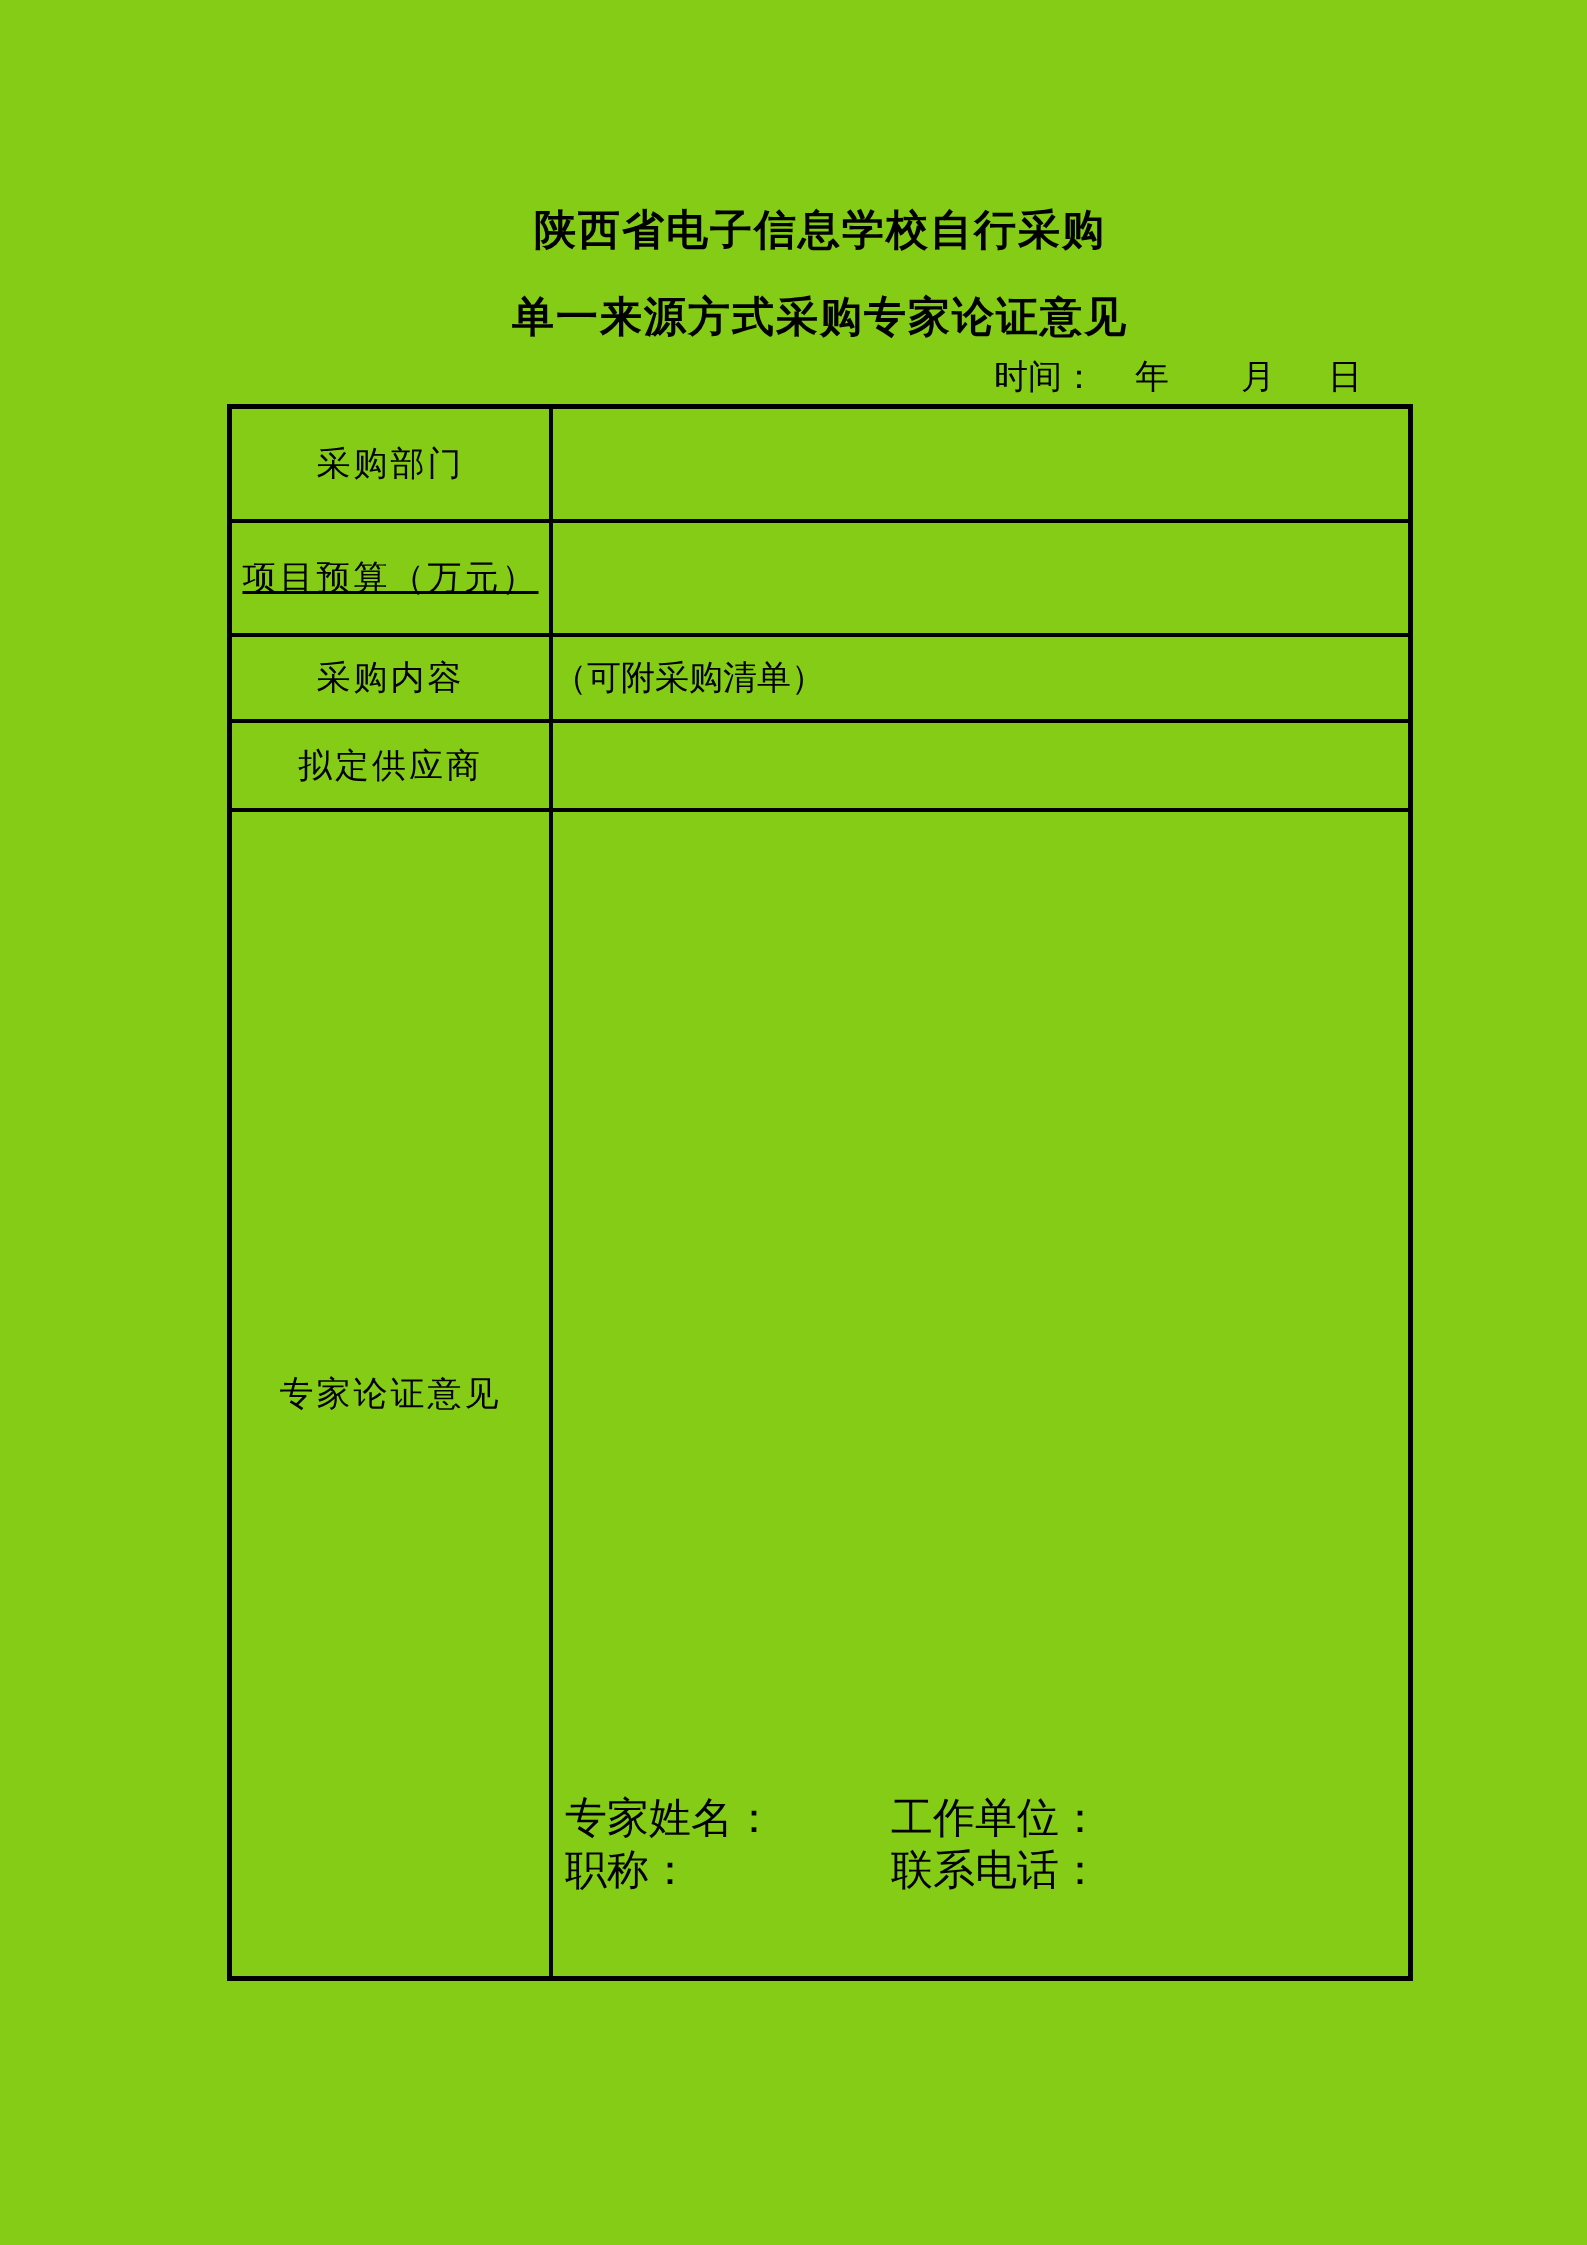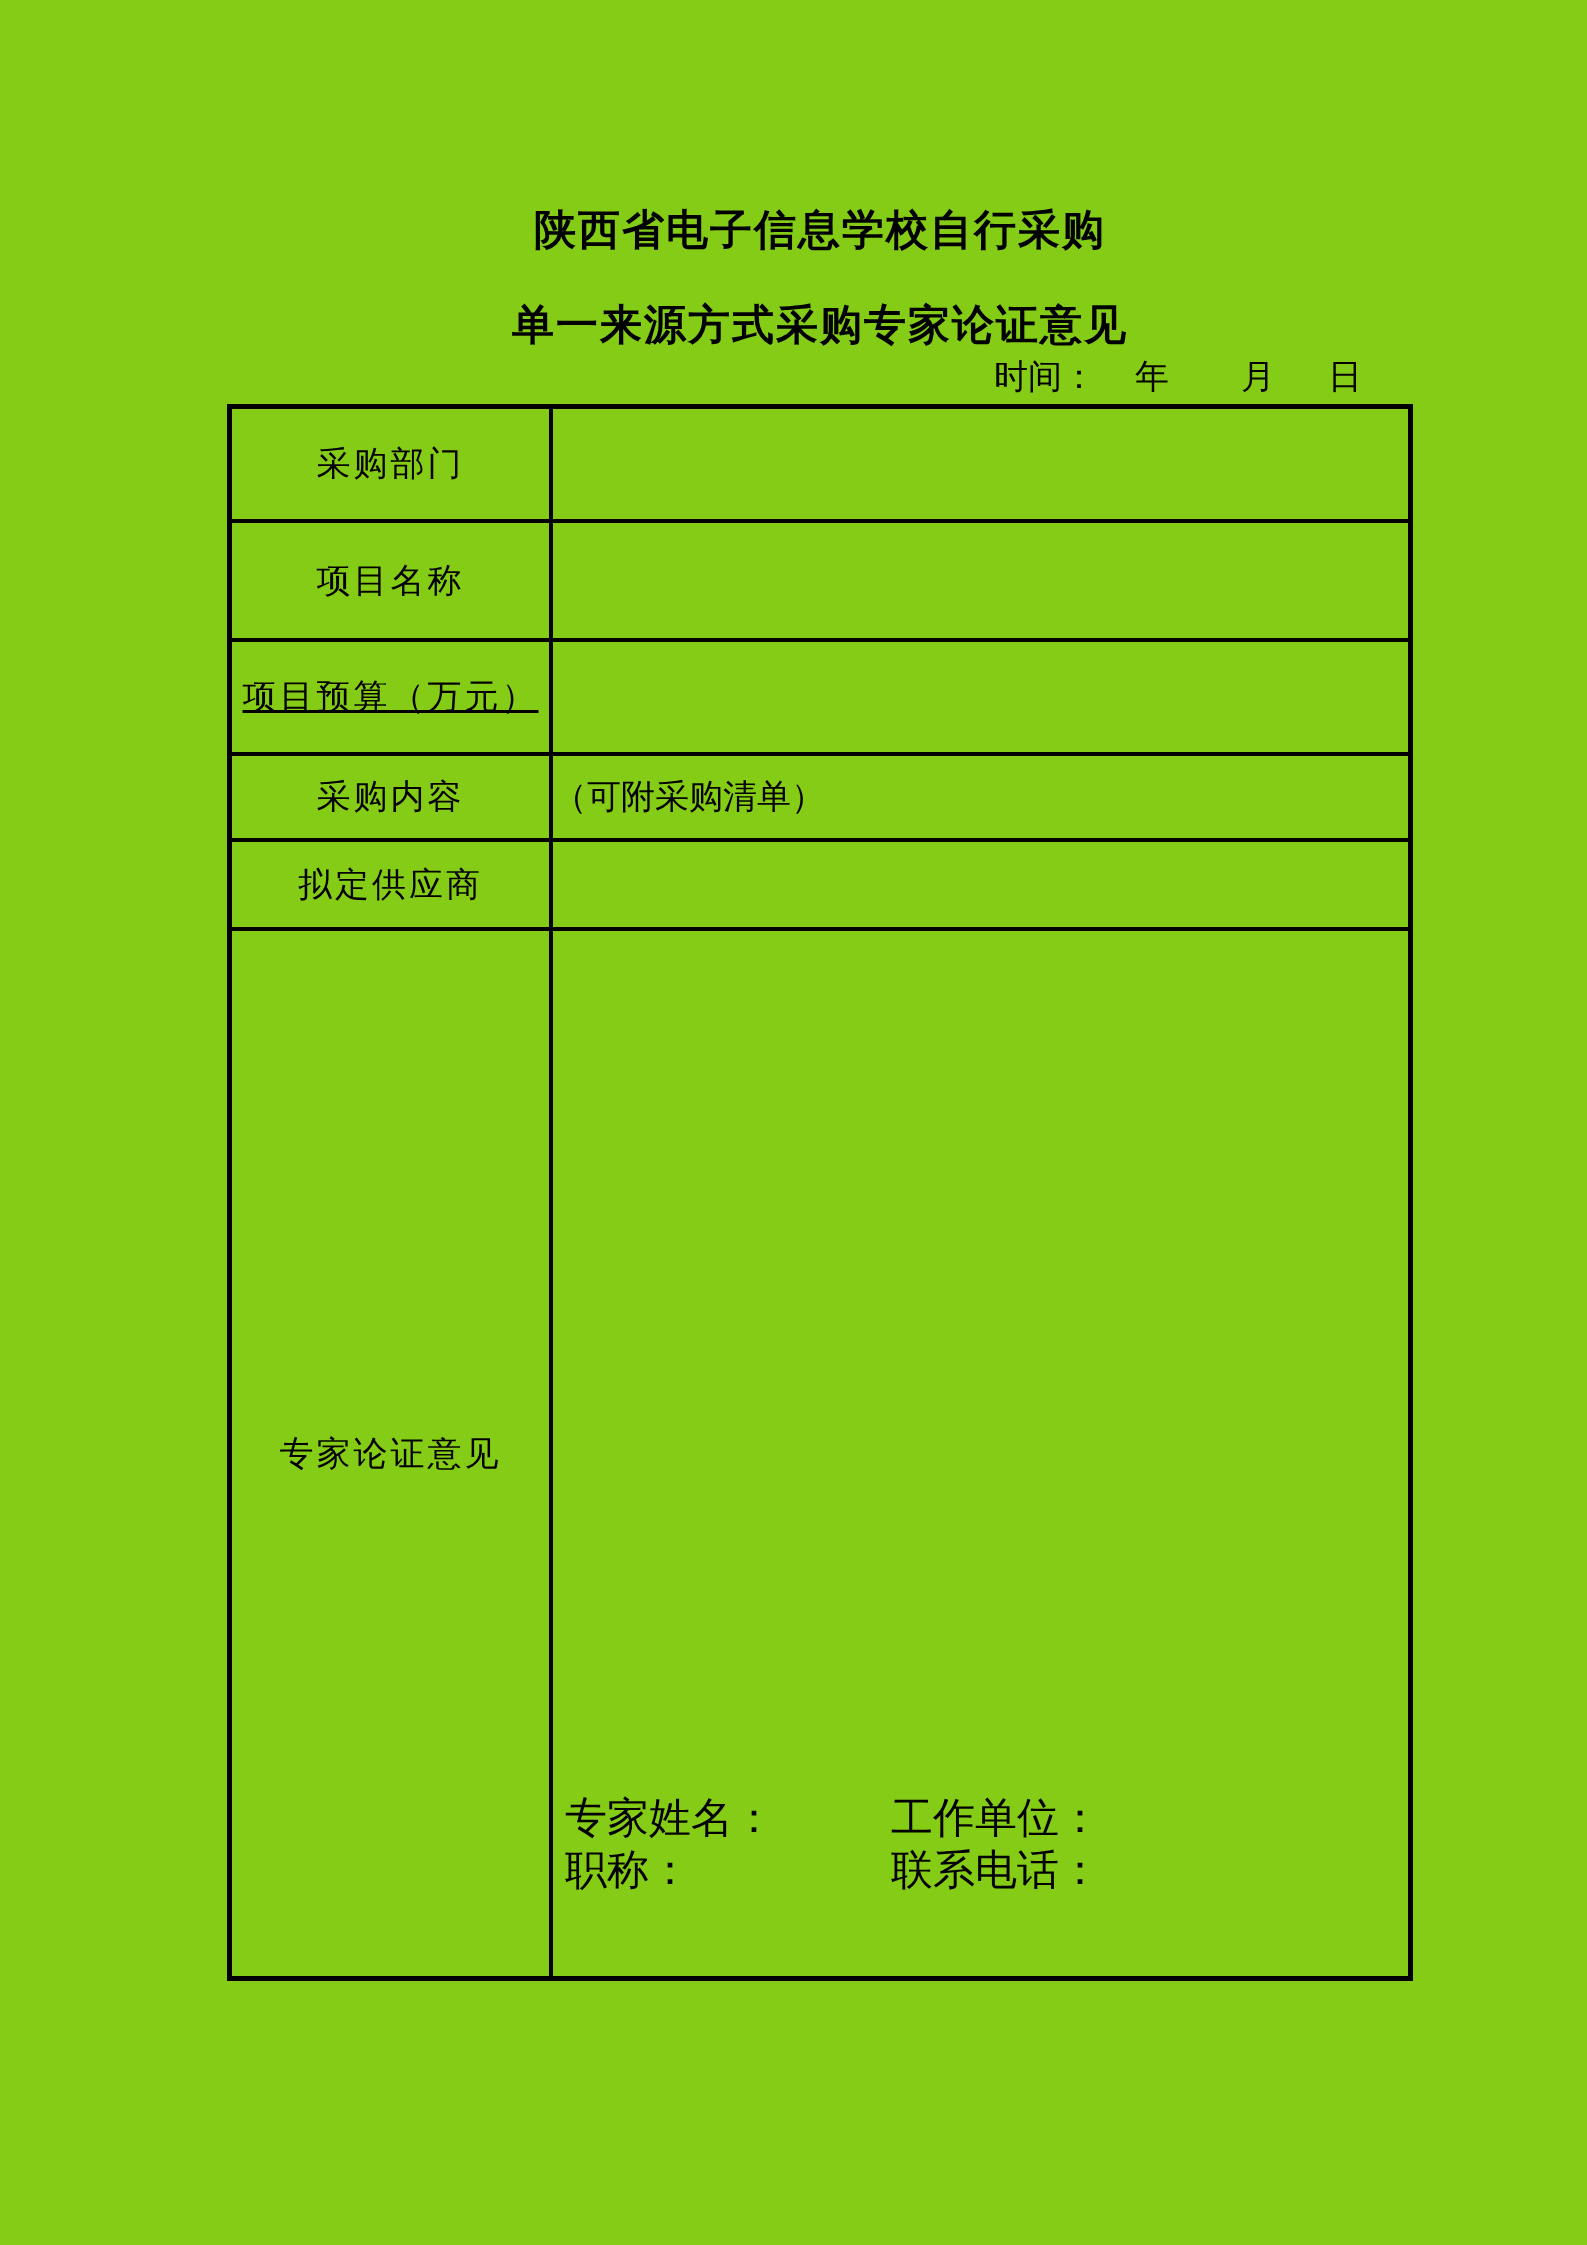--- a/index.html
+++ b/index.html
@@ -24,21 +24,21 @@
     white-space: nowrap;
   }
   .doc-title {
     font-weight: bold;
     font-size: 42px;
     line-height: 50px;
     letter-spacing: 2px;
     color: #000000;
   }
   .title-1 { top: 205px; }
-  .title-2 { top: 292px; margin-top: 8px; }
+  .title-2 { top: 292px; }
   .time-line {
     position: absolute;
     top: 355px;
     left: 0;
     width: 1587px;
     height: 44px;
     font-size: 34px;
     line-height: 44px;
   }
   .time-line span { position: absolute; top: 0; white-space: nowrap; }
@@ -112,24 +112,20 @@
     <span class="time-month">月</span>
     <span class="time-day">日</span>
   </div>
 
   <table class="form">
     <tbody>
         <tr class="r1">
       <td class="label-cell">采购部门</td>
       <td class="value-cell"></td>
     </tr>
-    <tr class="r2">
-      <td class="label-cell">项目名称</td>
-      <td class="value-cell"></td>
-    </tr>
     <tr class="r3">
       <td class="label-cell">项目预算（万元）</td>
       <td class="value-cell"></td>
     </tr>
     <tr class="r4">
       <td class="label-cell">采购内容</td>
       <td class="value-cell">（可附采购清单）</td>
     </tr>
     <tr class="r5">
       <td class="label-cell">拟定供应商</td>

